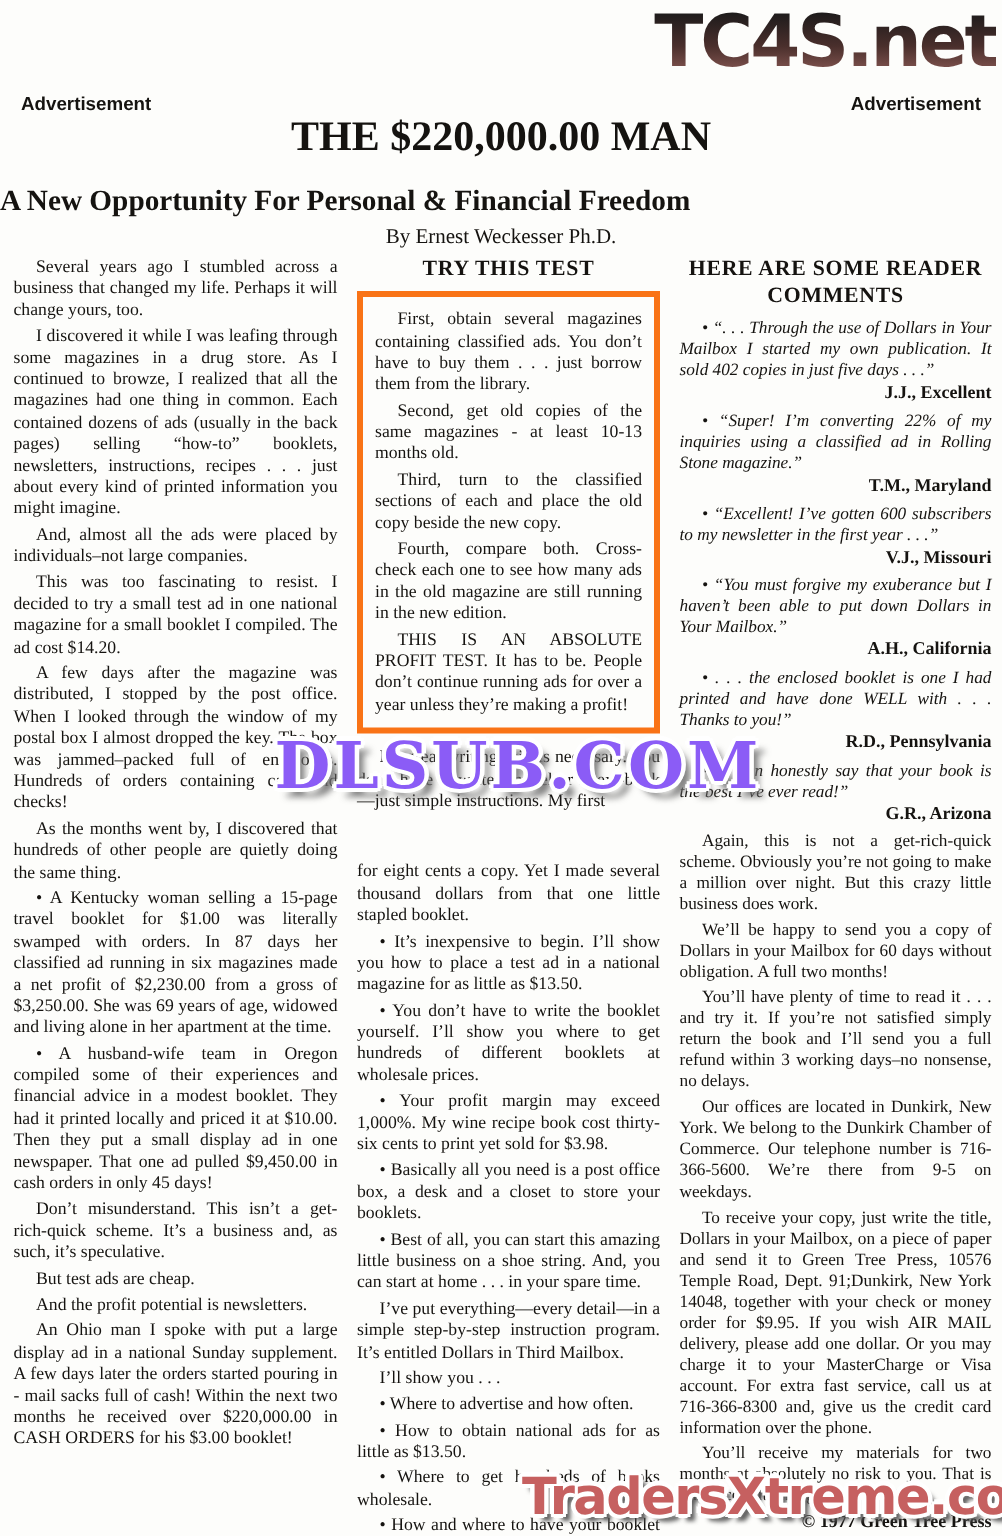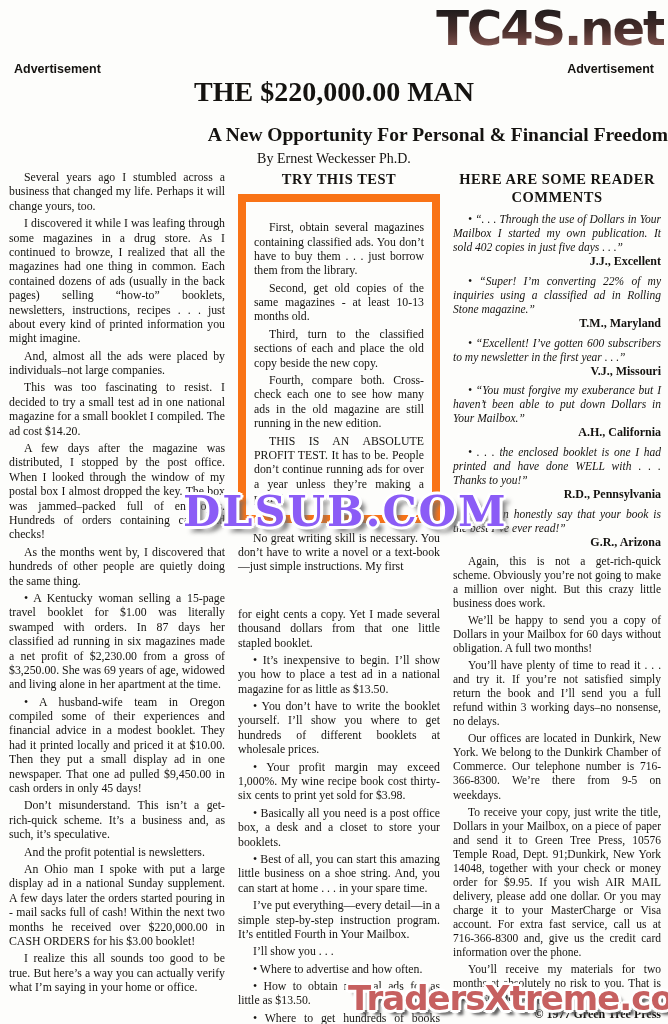--- a/index.html
+++ b/index.html
@@ -29,21 +29,21 @@
   }
   .ad-left { left:14px; }
   .ad-right { right:14px; }
   .main-title {
     position:absolute; top:76px; left:0; width:100%;
     text-align:center; font-weight:bold; font-size:28px;
     letter-spacing:0px;
   }
   .sub-title {
     position:absolute; top:124px; left:0; width:100%;
-    text-align:right; font-weight:bold; font-size:19.5px;
+    text-align:left; font-weight:bold; font-size:19.5px;
   }
   .byline {
     position:absolute; top:151px; left:0; width:100%;
     text-align:center; font-size:14px;
   }
 
   
   .columns {
     position:absolute; top:170px; left:9px; width:652px;
     display:flex; gap:13px;
@@ -58,21 +58,21 @@
   }
   .col p.no-indent { text-indent:0; }
 
   .sec-heading {
     text-align:center; font-weight:bold; font-size:14.5px;
     letter-spacing:0.5px; line-height:1.25; margin-bottom:6px;
     text-indent:0 !important;
   }
 
   .test-box {
-    border:8px solid #f97316; padding:18px 8px 6px; margin:2px 0 8px;
+    border:4px solid #f97316; padding:7px 8px 6px; margin:2px 0 8px;
   }
 
   .wm-gap { height:30px; }
 
   .comment-quote { font-style:italic; margin-bottom:0 !important; }
   .comment-attr  {
     text-align:right !important; text-indent:0 !important;
     margin-bottom:5px !important; font-weight:bold; font-size:12px;
   }
   .italic { }
@@ -117,43 +117,43 @@
   <div class="col col-left">
     <p>Several years ago I stumbled across a business that changed my life. Perhaps it will change yours, too.</p>
     <p>I discovered it while I was leafing through some magazines in a drug store. As I continued to browze, I realized that all the magazines had one thing in common. Each contained dozens of ads (usually in the back pages) selling “how-to” booklets, newsletters, instructions, recipes . . . just about every kind of printed information you might imagine.</p>
     <p>And, almost all the ads were placed by individuals–not large companies.</p>
     <p>This was too fascinating to resist. I decided to try a small test ad in one national magazine for a small booklet I compiled. The ad cost $14.20.</p>
     <p>A few days after the magazine was distributed, I stopped by the post office. When I looked through the window of my postal box I almost dropped the key. The box was jammed–packed full of envelopes. Hundreds of orders containing cash and checks!</p>
     <p>As the months went by, I discovered that hundreds of other people are quietly doing the same thing.</p>
     <p>• A Kentucky woman selling a 15-page travel booklet for $1.00 was literally swamped with orders. In 87 days her classified ad running in six magazines made a net profit of $2,230.00 from a gross of $3,250.00. She was 69 years of age, widowed and living alone in her apartment at the time.</p>
     <p>• A husband-wife team in Oregon compiled some of their experiences and financial advice in a modest booklet. They had it printed locally and priced it at $10.00. Then they put a small display ad in one newspaper. That one ad pulled $9,450.00 in cash orders in only 45 days!</p>
     <p>Don’t misunderstand. This isn’t a get-rich-quick scheme. It’s a business and, as such, it’s speculative.</p>
+    <p>But test ads are cheap.</p>
     <p>And the profit potential is newsletters.</p>
     <p>An Ohio man I spoke with put a large display ad in a national Sunday supplement. A few days later the orders started pouring in - mail sacks full of cash! Within the next two months he received over $220,000.00 in CASH ORDERS for his $3.00 booklet!</p>
-    <p>I realize this all sounds too good to be true. But here’s a way you can actually verify what I’m saying in your home or office.</p>
   </div>
 
   <div class="col col-mid">
     <div class="sec-heading">TRY THIS TEST</div>
     <div class="test-box">
       <p>First, obtain several magazines containing classified ads. You don’t have to buy them . . . just borrow them from the library.</p>
       <p>Second, get old copies of the same magazines - at least 10-13 months old.</p>
       <p>Third, turn to the classified sections of each and place the old copy beside the new copy.</p>
       <p>Fourth, compare both. Cross-check each one to see how many ads in the old magazine are still running in the new edition.</p>
       <p>THIS IS AN ABSOLUTE PROFIT TEST. It has to be. People don’t continue running ads for over a year unless they’re making a profit!</p>
     </div>
     <p>No great writing skill is necessary. You don’t have to write a novel or a text-book—just simple instructions. My first</p>
     <div class="wm-gap"></div>
     <p class="no-indent">for eight cents a copy. Yet I made several thousand dollars from that one little stapled booklet.</p>
     <p>• It’s inexpensive to begin. I’ll show you how to place a test ad in a national magazine for as little as $13.50.</p>
     <p>• You don’t have to write the booklet yourself. I’ll show you where to get hundreds of different booklets at wholesale prices.</p>
     <p>• Your profit margin may exceed 1,000%. My wine recipe book cost thirty-six cents to print yet sold for $3.98.</p>
     <p>• Basically all you need is a post office box, a desk and a closet to store your booklets.</p>
     <p>• Best of all, you can start this amazing little business on a shoe string. And, you can start at home . . . in your spare time.</p>
-    <p><span>I’ve put everything—every detail—in a simple step-by-step instruction program. It’s entitled </span><span class="italic">Fourth in Your Mailbox.</span></p>
+    <p><span>I’ve put everything—every detail—in a simple step-by-step instruction program. It’s entitled </span><span class="italic">Dollars in Third Mailbox.</span></p>
     <p>I’ll show you . . .</p>
     <p>• Where to advertise and how often.</p>
     <p>• How to obtain national ads for as little as $13.50.</p>
     <p>• Where to get hundreds of books wholesale.</p>
     <p>• How and where to have your booklet printed for as little as twelve cents a copy.</p>
     <p>• How to word your ad.</p>
 
   </div>
 
   <div class="col col-right">
@@ -168,21 +168,21 @@
     <p class="comment-quote">• “You must forgive my exuberance but I haven’t been able to put down Dollars in Your Mailbox.”</p>
     <p class="comment-attr">A.H., California</p>
     <p class="comment-quote">• . . . the enclosed booklet is one I had printed and have done WELL with . . . Thanks to you!”</p>
     <p class="comment-attr">R.D., Pennsylvania</p>
     <p class="comment-quote">• “I can honestly say that your book is the best I’ve ever read!”</p>
     <p class="comment-attr">G.R., Arizona</p>
 
     <p>Again, this is not a get-rich-quick scheme. Obviously you’re not going to make a million over night. But this crazy little business does work.</p>
     <p>We’ll be happy to send you a copy of Dollars in your Mailbox for 60 days without obligation. A full two months!</p>
     <p>You’ll have plenty of time to read it . . . and try it. If you’re not satisfied simply return the book and I’ll send you a full refund within 3 working days–no nonsense, no delays.</p>
-    <p>Our offices are located in Dunkirk, New York. We belong to the Dunkirk Chamber of Commerce. Our telephone number is 716-366-8300. We’re there from 9-5 on weekdays.</p>
+    <p>Our offices are located in Dunkirk, New York. We belong to the Dunkirk Chamber of Commerce. Our telephone number is 716-366-5600. We’re there from 9-5 on weekdays.</p>
     <p class="italic">To receive your copy, just write the title, Dollars in your Mailbox, on a piece of paper and send it to Green Tree Press, 10576 Temple Road, Dept. 91;Dunkirk, New York 14048, together with your check or money order for $9.95. If you wish AIR MAIL delivery, please add one dollar. Or you may charge it to your MasterCharge or Visa account. For extra fast service, call us at 716-366-8300 and, give us the credit card information over the phone.</p>
     <p>You’ll receive my materials for two months at absolutely no risk to you. That is our unconditional guarantee.</p>
     <p class="copyright">© 1977 Green Tree Press</p>
   </div>
 </div>
 
 <div class="wm-dlsub">DLSUB.COM</div>
 <div class="wm-traders">TradersXtreme.com</div>
 
 </body></html>

